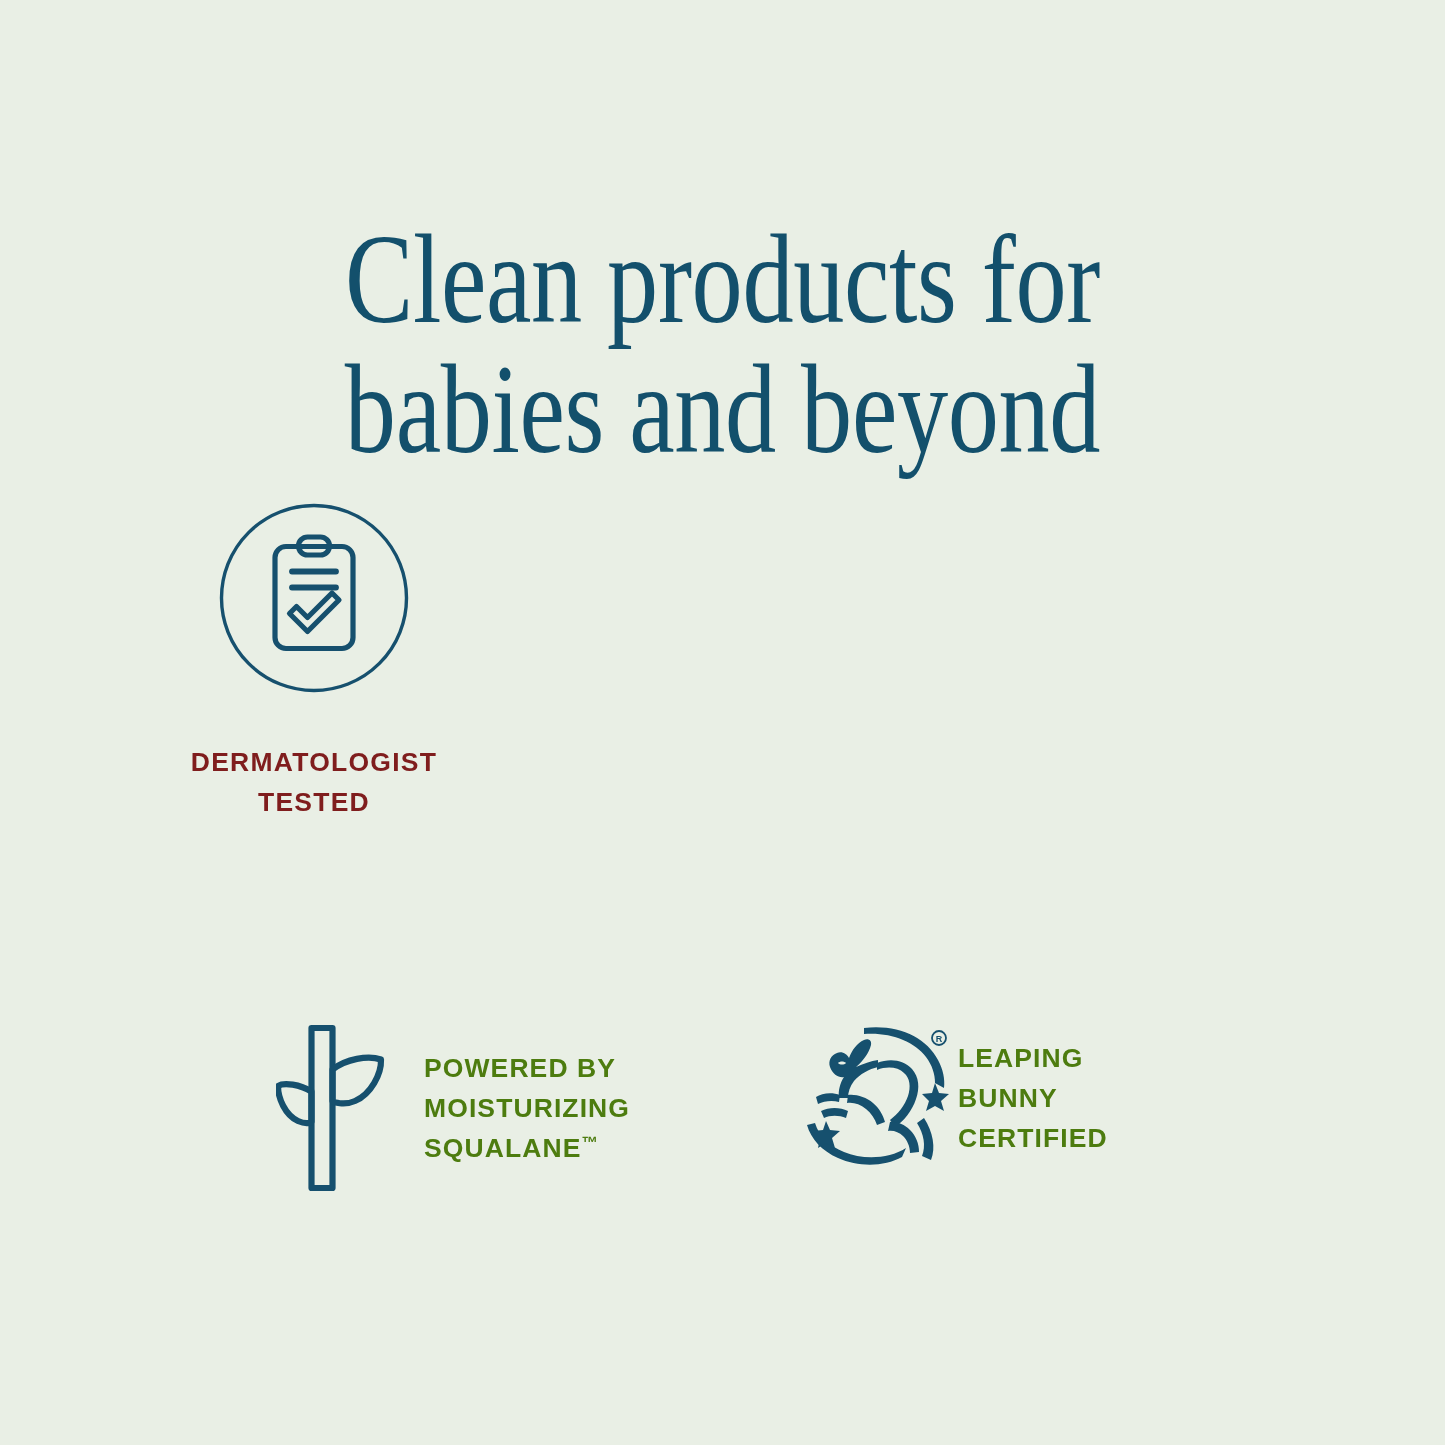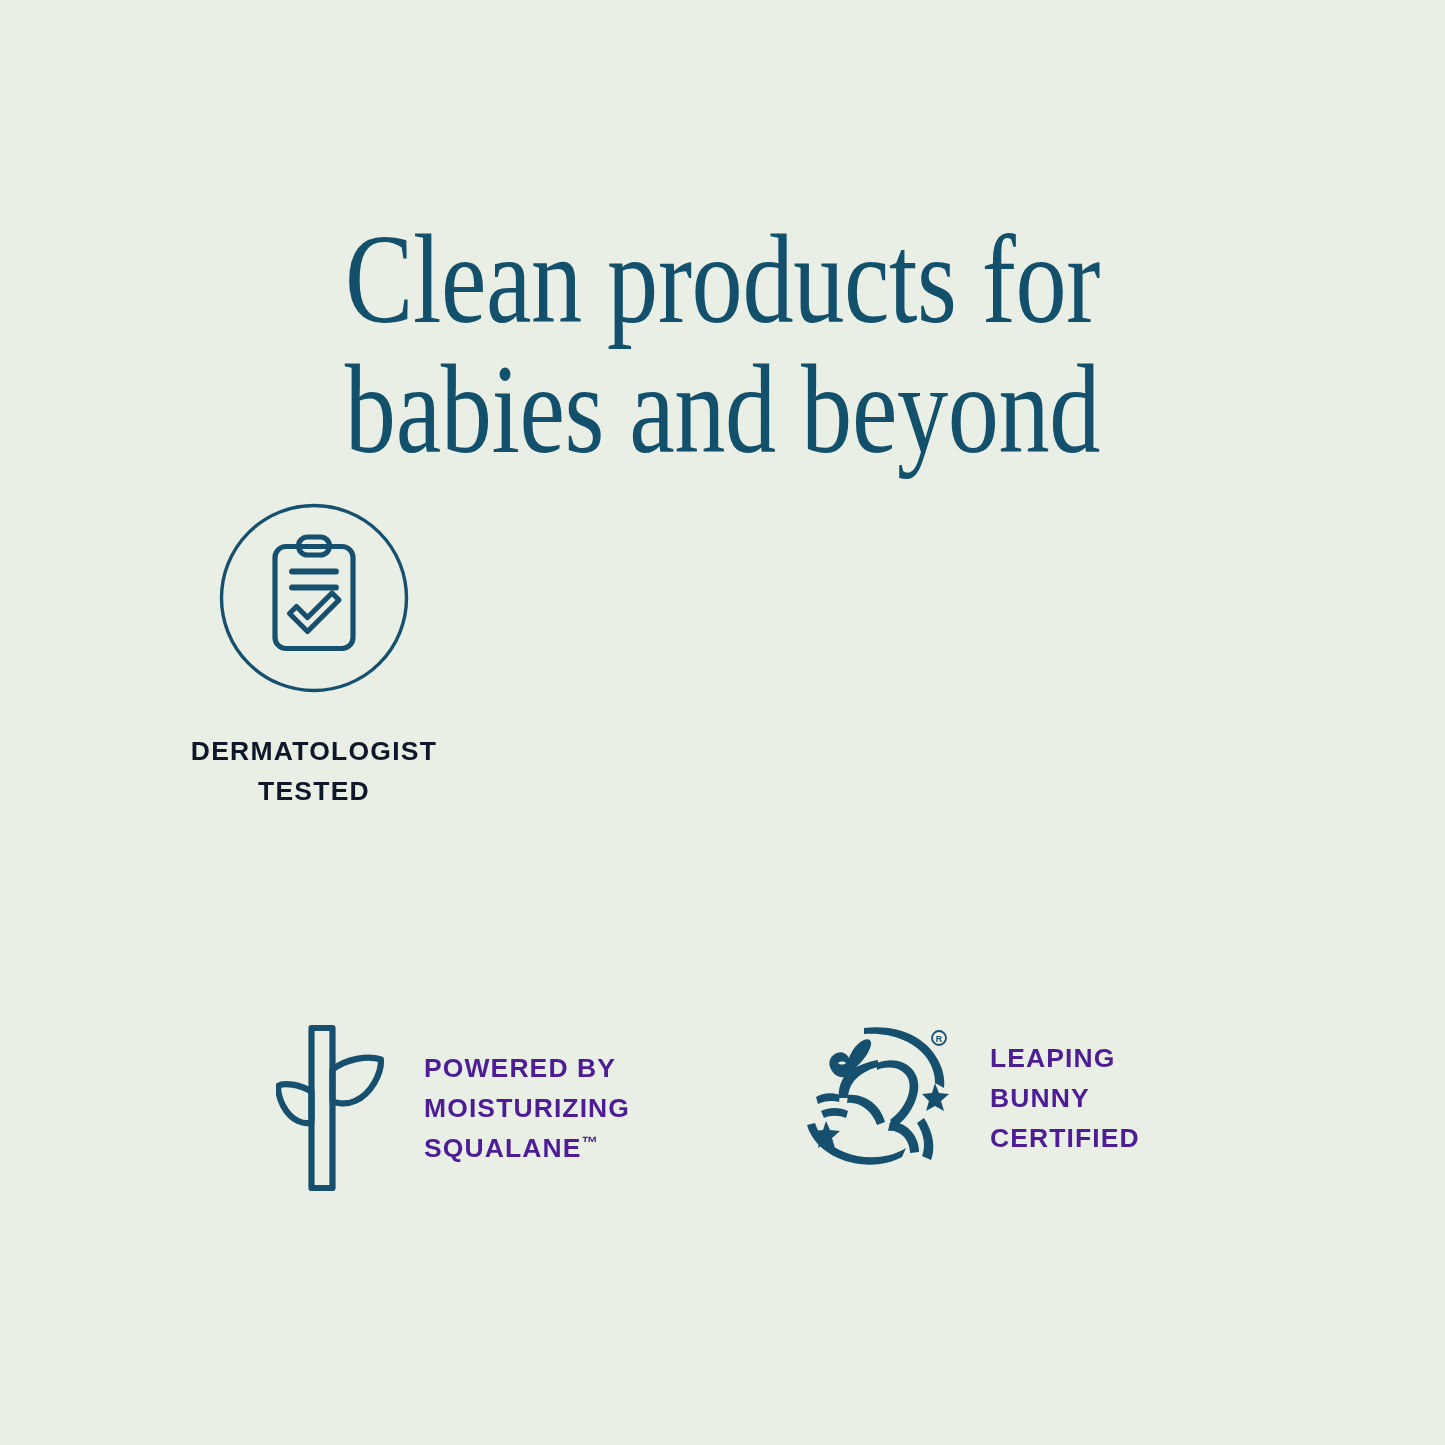--- a/index.html
+++ b/index.html
@@ -57,22 +57,22 @@
     display: flex;
     flex-direction: column;
     align-items: center;
   }
   .badge-circle {
     width: 190px;
     height: 190px;
     display: block;
   }
   .badge-label {
-    margin-top: 38px;
-    color: #0f172a;
+    margin-top: 49px;
+    color: #7f1d1d;
     font-family: "Liberation Sans", sans-serif;
     font-weight: 700;
     font-size: 26.5px;
     line-height: 1.52;
     letter-spacing: 1.25px;
     text-align: center;
     text-transform: uppercase;
     max-width: 340px;
   }
 
@@ -100,31 +100,31 @@
     width: 112px;
     height: 172px;
     margin-left: 10px;
   }
   .mark-bunny {
     width: 172px;
     height: 152px;
     margin-left: 0;
   }
   .cert-text {
-    color: #4c1d95;
+    color: #4d7c0f;
     font-family: "Liberation Sans", sans-serif;
     font-weight: 700;
     font-size: 26.5px;
     line-height: 1.52;
     letter-spacing: 1.1px;
     text-transform: uppercase;
     white-space: nowrap;
   }
   .cert-squalane .cert-text { margin-left: 36px; }
-  .cert-bunny .cert-text    { margin-left: 32px; }
+  .cert-bunny .cert-text    { }
   .cert-text .tl { display: block; }
   .tm {
     font-size: 0.62em;
     vertical-align: 0.55em;
     letter-spacing: 0;
   }
 </style>
 </head>
 <body>
 

